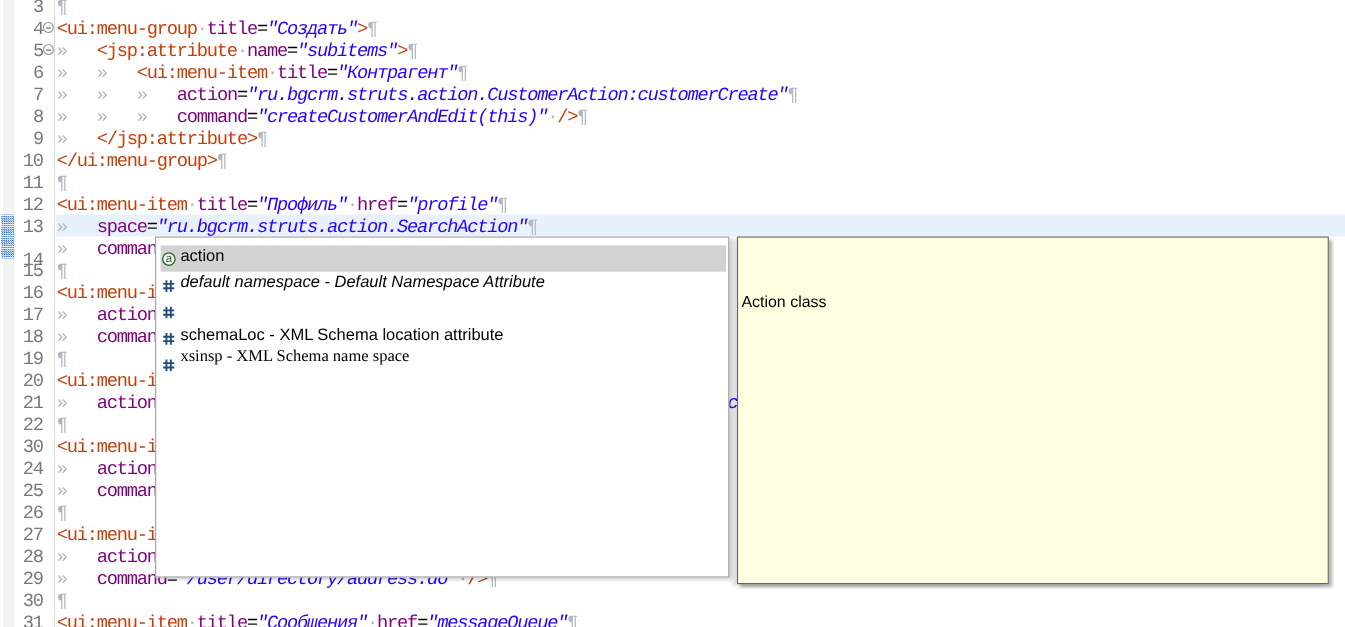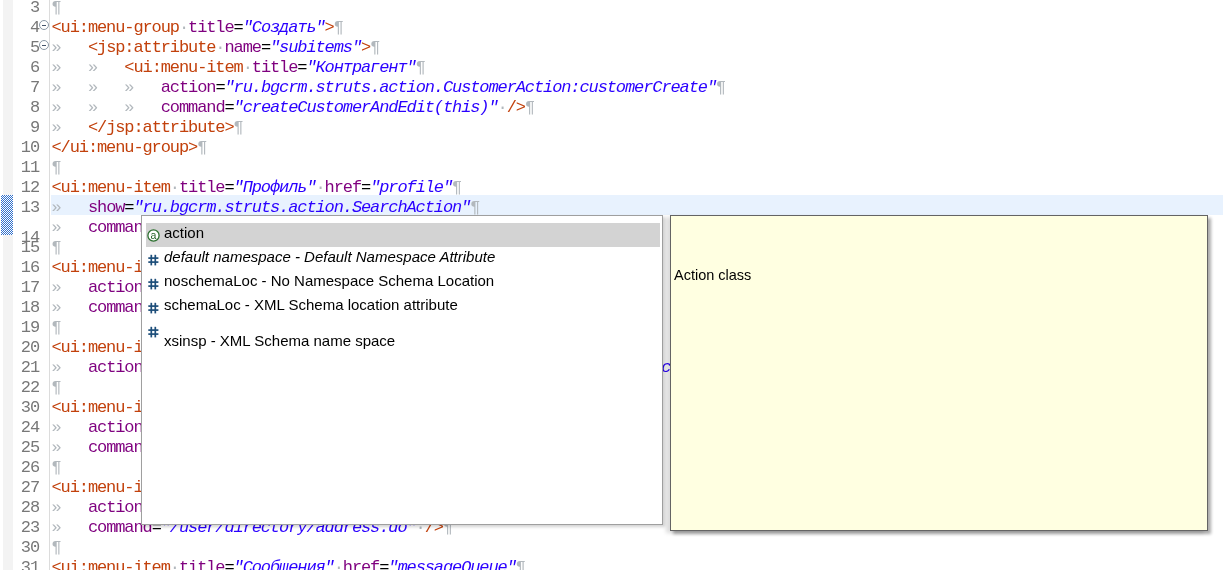--- a/index.html
+++ b/index.html
@@ -55,21 +55,21 @@
 <div class="code" style="top:98px"><span class="w">»   </span><span class="w">»   </span><span class="w">»   </span><span class="a">command</span><span class="k">=</span><span class="s">"createCustomerAndEdit(this)"</span><span class="w">·</span><span class="t">/&gt;</span><span class="w">¶</span></div>
 <div class="num" style="top:118px">9</div>
 <div class="code" style="top:118px"><span class="w">»   </span><span class="t">&lt;/jsp:attribute&gt;</span><span class="w">¶</span></div>
 <div class="num" style="top:138px">10</div>
 <div class="code" style="top:138px"><span class="t">&lt;/ui:menu-group&gt;</span><span class="w">¶</span></div>
 <div class="num" style="top:158px">11</div>
 <div class="code" style="top:158px"><span class="w">¶</span></div>
 <div class="num" style="top:178px">12</div>
 <div class="code" style="top:178px"><span class="t">&lt;ui:menu-item</span><span class="w">·</span><span class="a">title</span><span class="k">=</span><span class="s">"Профиль"</span><span class="w">·</span><span class="a">href</span><span class="k">=</span><span class="s">"profile"</span><span class="w">¶</span></div>
 <div class="num" style="top:198px">13</div>
-<div class="code" style="top:198px"><span class="w">»   </span><span class="a">show</span><span class="k">=</span><span class="s">"ru.bgcrm.struts.action.SearchAction"</span><span class="w">¶</span></div>
+<div class="code" style="top:198px"><span class="w">»   </span><span class="a">space</span><span class="k">=</span><span class="s">"ru.bgcrm.struts.action.SearchAction"</span><span class="w">¶</span></div>
 <div class="num" style="top:228px">14</div>
 <div class="code" style="top:218px"><span class="w">»   </span><span class="a">command</span><span class="k">=</span><span class="s">"search(this)"</span><span class="w">·</span><span class="t">/&gt;</span><span class="w">¶</span></div>
 <div class="num" style="top:238px">15</div>
 <div class="code" style="top:238px"><span class="w">¶</span></div>
 <div class="num" style="top:258px">16</div>
 <div class="code" style="top:258px"><span class="t">&lt;ui:menu-item</span><span class="w">·</span><span class="a">title</span><span class="k">=</span><span class="s">"Настройка"</span><span class="w">¶</span></div>
 <div class="num" style="top:278px">17</div>
 <div class="code" style="top:278px"><span class="w">»   </span><span class="a">action</span><span class="k">=</span><span class="s">"ru.bgcrm.struts.action.AdminAction"</span><span class="w">¶</span></div>
 <div class="num" style="top:298px">18</div>
 <div class="code" style="top:298px"><span class="w">»   </span><span class="a">command</span><span class="k">=</span><span class="s">"admin(this)"</span><span class="w">·</span><span class="t">/&gt;</span><span class="w">¶</span></div>
@@ -86,21 +86,21 @@
 <div class="num" style="top:418px">24</div>
 <div class="code" style="top:418px"><span class="w">»   </span><span class="a">action</span><span class="k">=</span><span class="s">"ru.bgcrm.struts.action.SchedulerAction"</span><span class="w">¶</span></div>
 <div class="num" style="top:438px">25</div>
 <div class="code" style="top:438px"><span class="w">»   </span><span class="a">command</span><span class="k">=</span><span class="s">"scheduler(this)"</span><span class="w">·</span><span class="t">/&gt;</span><span class="w">¶</span></div>
 <div class="num" style="top:458px">26</div>
 <div class="code" style="top:458px"><span class="w">¶</span></div>
 <div class="num" style="top:478px">27</div>
 <div class="code" style="top:478px"><span class="t">&lt;ui:menu-item</span><span class="w">·</span><span class="a">title</span><span class="k">=</span><span class="s">"Адреса"</span><span class="w">¶</span></div>
 <div class="num" style="top:498px">28</div>
 <div class="code" style="top:498px"><span class="w">»   </span><span class="a">action</span><span class="k">=</span><span class="s">"ru.bgcrm.struts.action.DirectoryAction"</span><span class="w">¶</span></div>
-<div class="num" style="top:518px">23</div>
+<div class="num" style="top:518px">29</div>
 <div class="code" style="top:518px"><span class="w">»   </span><span class="a">command</span><span class="k">=</span><span class="s">"/user/directory/address.do"</span><span class="w">·</span><span class="t">/&gt;</span><span class="w">¶</span></div>
 <div class="num" style="top:538px">30</div>
 <div class="code" style="top:538px"><span class="w">¶</span></div>
 <div class="num" style="top:558px">31</div>
 <div class="code" style="top:558px"><span class="t">&lt;ui:menu-item</span><span class="w">·</span><span class="a">title</span><span class="k">=</span><span class="s">"Сообщения"</span><span class="w">·</span><span class="a">href</span><span class="k">=</span><span class="s">"messageQueue"</span><span class="w">¶</span></div>
 <div class="fold" style="left:39px; top:20px;"></div>
 <div class="fold" style="left:39px; top:40px;"></div>
 <div class="popup">
   <div class="sel"></div>
   <svg class="aicon" width="13" height="13" viewBox="0 0 13 13">
@@ -118,35 +118,34 @@
     </svg>
     <div class="item" style="top:32px;font-style:italic;">default namespace - Default Namespace Attribute</div>
   <svg class="hashsvg" style="top:62px" width="11" height="12" viewBox="0 0 11 12">
       <g stroke="#1d4e7a" stroke-width="1.7" stroke-linecap="butt">
         <line x1="3.3" y1="0.8" x2="3.3" y2="11.4"></line>
         <line x1="7.3" y1="0.8" x2="7.3" y2="11.4"></line>
         <line x1="0.3" y1="4.1" x2="10.4" y2="4.1"></line>
         <line x1="0.3" y1="8.1" x2="10.4" y2="8.1"></line>
       </g>
     </svg>
-    <div class="item" style="top:56px;">noschemaLoc - No Namespace Schema Location</div>
   <svg class="hashsvg" style="top:86px" width="11" height="12" viewBox="0 0 11 12">
       <g stroke="#1d4e7a" stroke-width="1.7" stroke-linecap="butt">
         <line x1="3.3" y1="0.8" x2="3.3" y2="11.4"></line>
         <line x1="7.3" y1="0.8" x2="7.3" y2="11.4"></line>
         <line x1="0.3" y1="4.1" x2="10.4" y2="4.1"></line>
         <line x1="0.3" y1="8.1" x2="10.4" y2="8.1"></line>
       </g>
     </svg>
     <div class="item" style="top:80px;">schemaLoc - XML Schema location attribute</div>
   <svg class="hashsvg" style="top:110px" width="11" height="12" viewBox="0 0 11 12">
       <g stroke="#1d4e7a" stroke-width="1.7" stroke-linecap="butt">
         <line x1="3.3" y1="0.8" x2="3.3" y2="11.4"></line>
         <line x1="7.3" y1="0.8" x2="7.3" y2="11.4"></line>
         <line x1="0.3" y1="4.1" x2="10.4" y2="4.1"></line>
         <line x1="0.3" y1="8.1" x2="10.4" y2="8.1"></line>
       </g>
     </svg>
-    <div class="item" style="top:116px;">xsinsp - XML Schema name space</div>
+    <div class="item" style="top:100px;font-family:Liberation Serif, serif;">xsinsp - XML Schema name space</div>
 </div>
 <div class="tooltip">
     <div class="txt">Action class</div>
   </div>
 
 </body></html>

